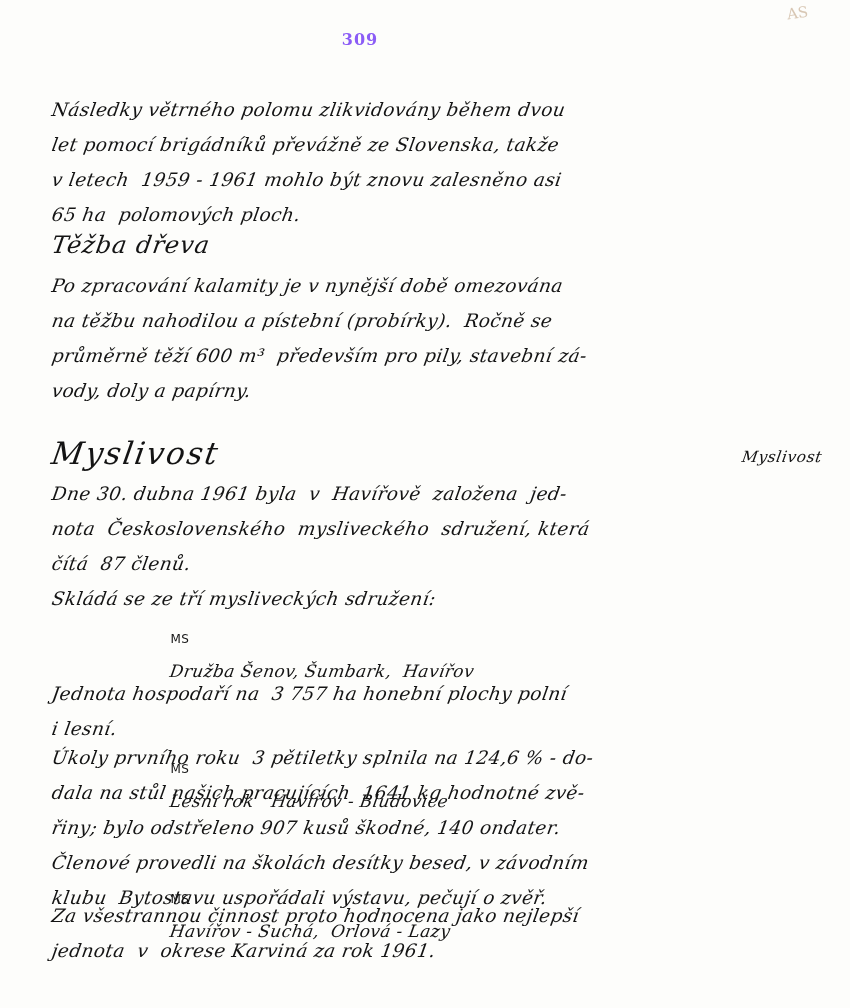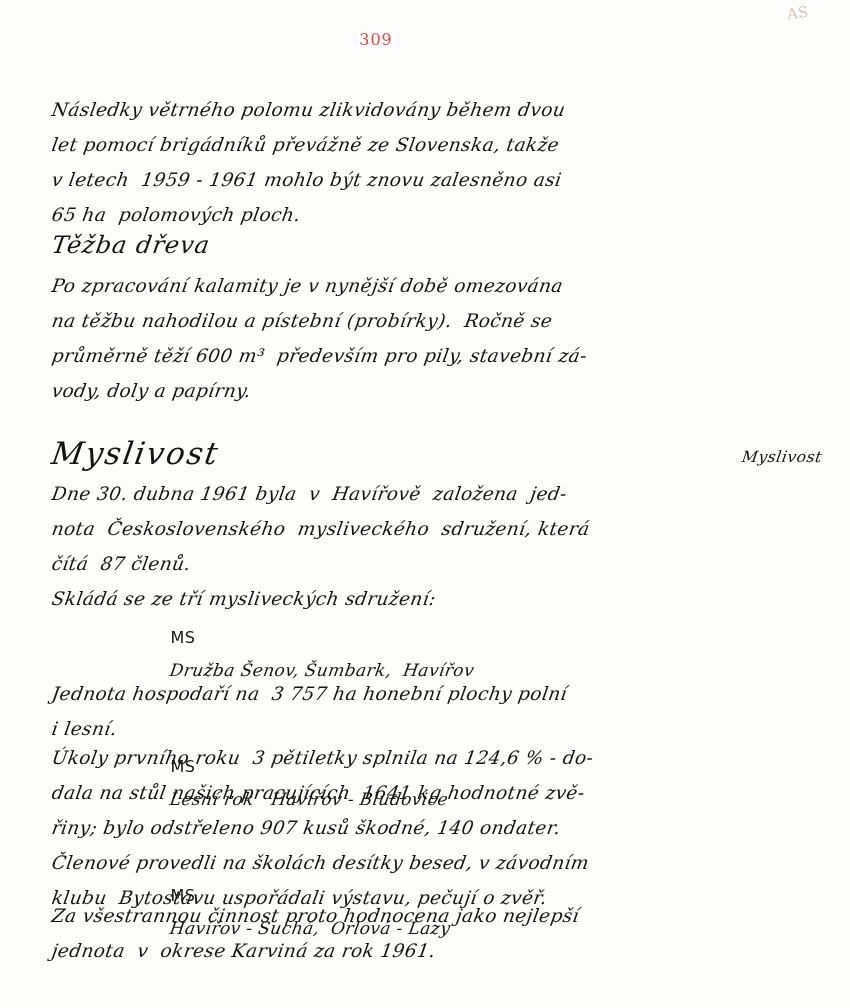--- a/index.html
+++ b/index.html
@@ -19,28 +19,28 @@
     position: relative;
     width: 850px;
     height: 1008px;
     background: #fdfdfb;
   }
 
   
   .page-number {
     position: absolute;
     top: 30px;
-    left: 16px;
+    left: 0;
     width: 720px;
     text-align: center;
     font-family: "DejaVu Serif", serif;
-    font-weight: normal;
+    font-weight: bold;
     font-size: 16px;
     letter-spacing: 1px;
-    color: #ef4444;
+    color: #8b5cf6;
   }
 
   
   .corner-mark {
     position: absolute;
     top: 4px;
     right: 42px;
     font-family: "DejaVu Serif", serif;
     font-size: 15px;
     color: #d8c7b4;
@@ -109,21 +109,21 @@
     color: #141414;
     letter-spacing: 0.3px;
   }
   .club-line {
     display: block;
     white-space: pre;
   }
   .club-prefix {
     font-family: "DejaVu Sans", sans-serif;
     font-style: normal;
-    font-size: 16px;
+    font-size: 12px;
     letter-spacing: 0.5px;
     text-align: center;
   }
   .club-name {
     font-family: "DejaVu Serif", serif;
     font-style: italic;
     font-size: 17px;
     letter-spacing: 0.4px;
     transform: skewX(-9deg);
     display: inline-block;

